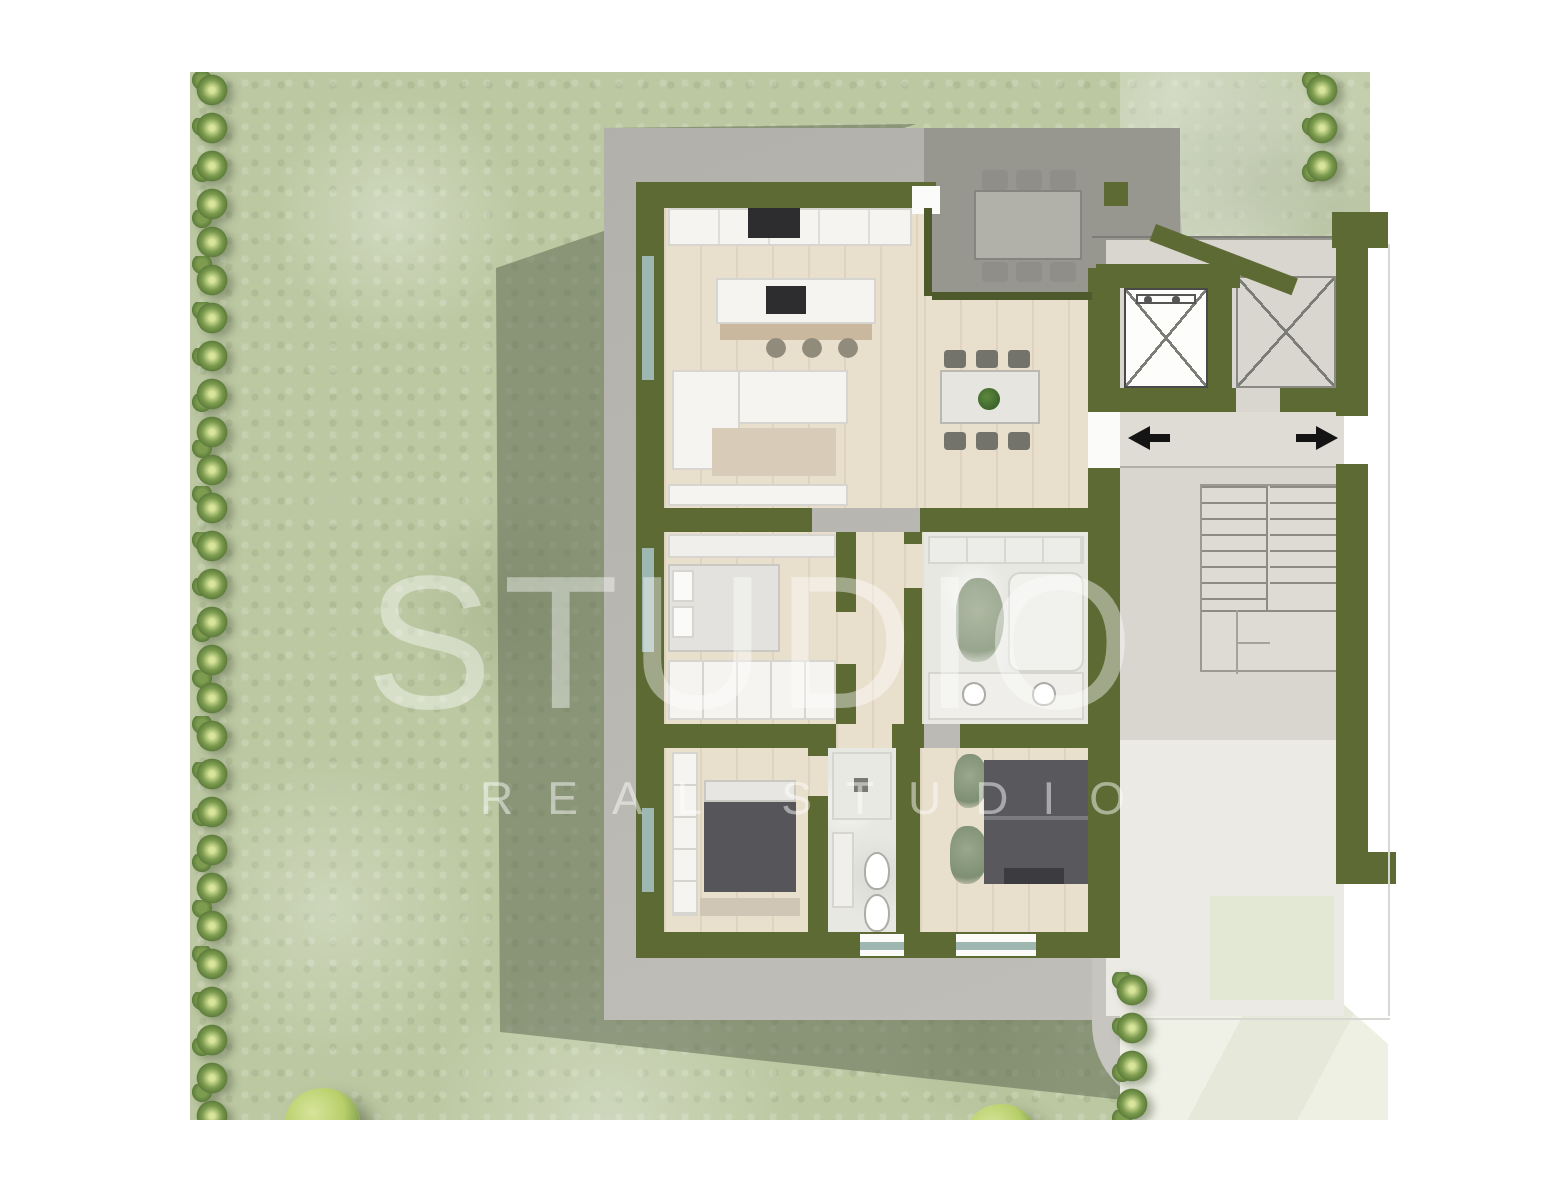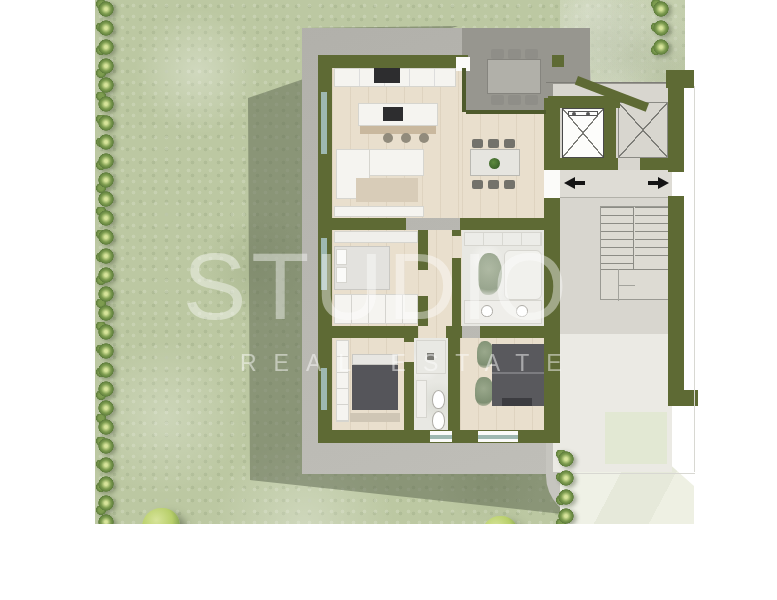--- a/index.html
+++ b/index.html
@@ -1,17 +1,17 @@
 <!DOCTYPE html>
 <html style="--c-page_bg: #ffffff; --c-lawn: #bcc8a2; --c-hedge: #7d9c4f; --c-hedge_dark: #5f7e3c; --c-tree: #b8cf6a; --c-tree_light: #d7e49a; --c-wall: #5e6a34; --c-wall_dark: #4e5a2c; --c-glass: #9eb8b1; --c-terrace_dark: #97968f; --c-path: #c6c5bf; --c-core_floor: #d8d6cf; --c-core_floor_lower: #ebeae4; --c-entry_floor: #dedcd5; --c-pale_pad: #e2e8d3; --c-pavement: #e9ecdf; --c-hatch: #b4b5ad; --c-wood_floor: #e9dfcd; --c-marble: #e8e8e3; --c-white_furn: #f5f4f0; --c-dark_furn: #55555a; --c-chair: #73726b; --c-rug: #d8ccb8; --c-wood_bar: #c9b89e; --c-arrow: #141414; --c-watermark: #ffffff;"><head>
 <meta charset="utf-8">
 <style>
   html,body{margin:0;padding:0;background:#fff;}
   #stage{position:relative;width:777px;height:524px;background:var(--c-page_bg,#fff);overflow:hidden;
-         font-family:"Liberation Sans",sans-serif;}
+         font-family:"Liberation Sans",sans-serif;margin-top:36px;}
   .abs{position:absolute;box-sizing:border-box;}
   
   .lawn{background-color:var(--c-lawn,#bcc8a2);
     background-image:
       radial-gradient(circle 90px at 22% 12%, rgba(255,255,255,.30), transparent 70%),
       radial-gradient(circle 120px at 70% 28%, rgba(255,255,255,.22), transparent 70%),
       radial-gradient(circle 80px at 35% 45%, rgba(125,140,100,.25), transparent 70%),
       radial-gradient(circle 110px at 15% 70%, rgba(255,255,255,.25), transparent 70%),
       radial-gradient(circle 90px at 60% 62%, rgba(125,140,100,.22), transparent 70%),
       radial-gradient(circle 130px at 45% 88%, rgba(255,255,255,.28), transparent 70%),
@@ -238,16 +238,16 @@
 
   <div class="abs tree" style="left:142px;top:508px;width:38px;height:38px;"></div>
   <div class="abs tree" style="left:192px;top:542px;width:52px;height:52px;"></div>
   <div class="abs tree" style="left:255px;top:558px;width:38px;height:38px;"></div>
   <div class="abs tree" style="left:482px;top:516px;width:36px;height:36px;"></div>
   <div class="abs tree" style="left:458px;top:552px;width:42px;height:42px;"></div>
   <div class="abs tree" style="left:508px;top:572px;width:28px;height:26px;"></div>
 
   <div>
     <div class="wm1">STUDIO</div>
-    <div class="wm2">REAL ESTATE</div>
+    <div class="wm2">REAL STUDIO</div>
   </div>
 
 </div>
 
 </body></html>

